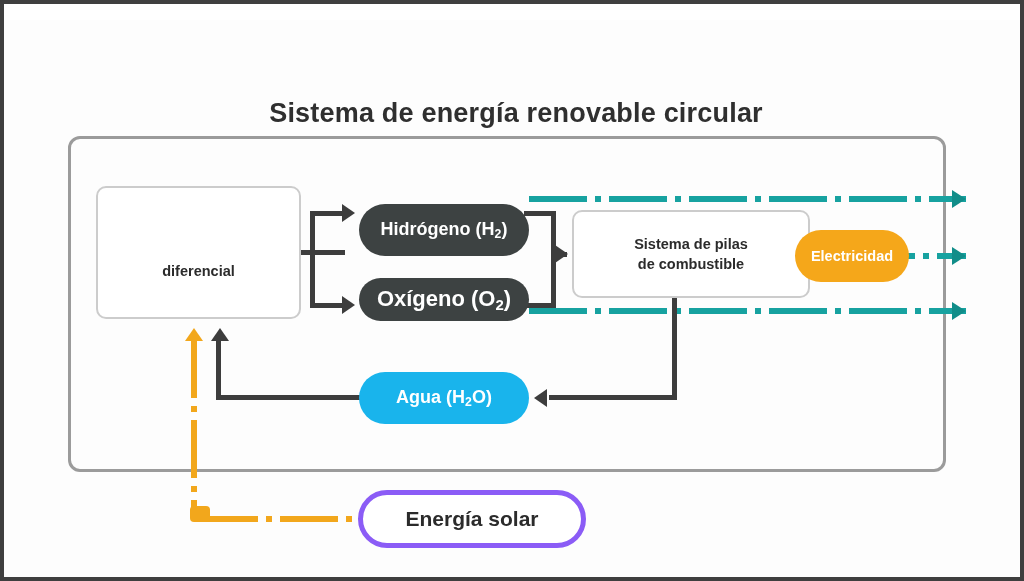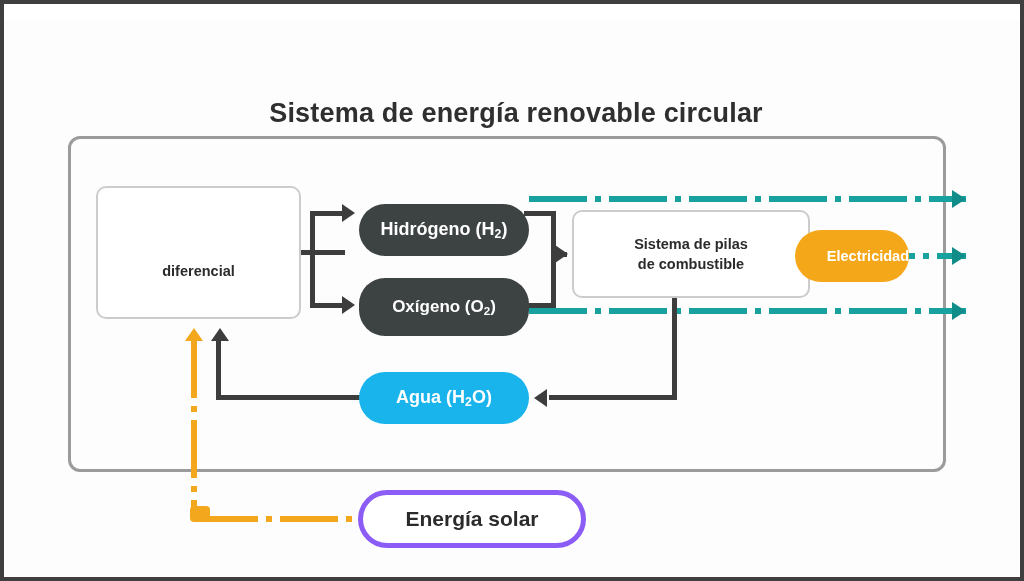--- a/index.html
+++ b/index.html
@@ -104,25 +104,25 @@
     border-radius: 26px;
     color: #ffffff;
     font-size: 18px;
     font-weight: bold;
   }
 
   .node-o2 {
     left: 355px;
     top: 258px;
     width: 170px;
-    height: 58px;
+    height: 43px;
     background: #3d4242;
     border-radius: 26px;
     color: #ffffff;
-    font-size: 17px;
+    font-size: 22px;
     font-weight: bold;
   }
 
   .node-water {
     left: 355px;
     top: 352px;
     width: 170px;
     height: 52px;
     background: #19b4ec;
     border-radius: 26px;
@@ -136,21 +136,20 @@
     left: 791px;
     top: 210px;
     width: 114px;
     height: 52px;
     background: #f5a71a;
     border-radius: 26px;
     color: #ffffff;
     font-size: 14.5px;
     font-weight: bold;
     z-index: 8;
-    justify-content: flex-end;
   }
 
   .node-solar {
     left: 354px;
     top: 470px;
     width: 228px;
     height: 58px;
     background: #ffffff;
     border: 5px solid #8b5cf6;
     border-radius: 29px;

